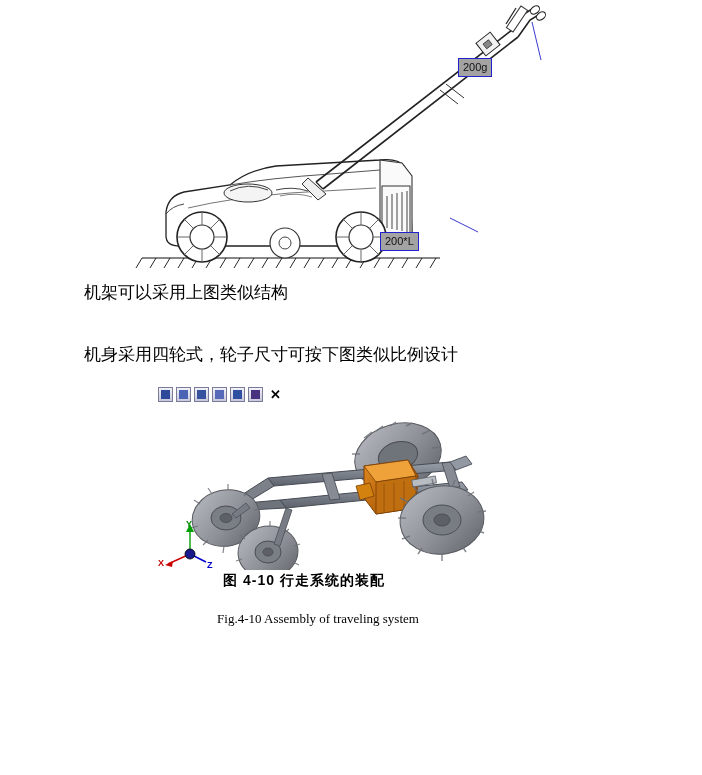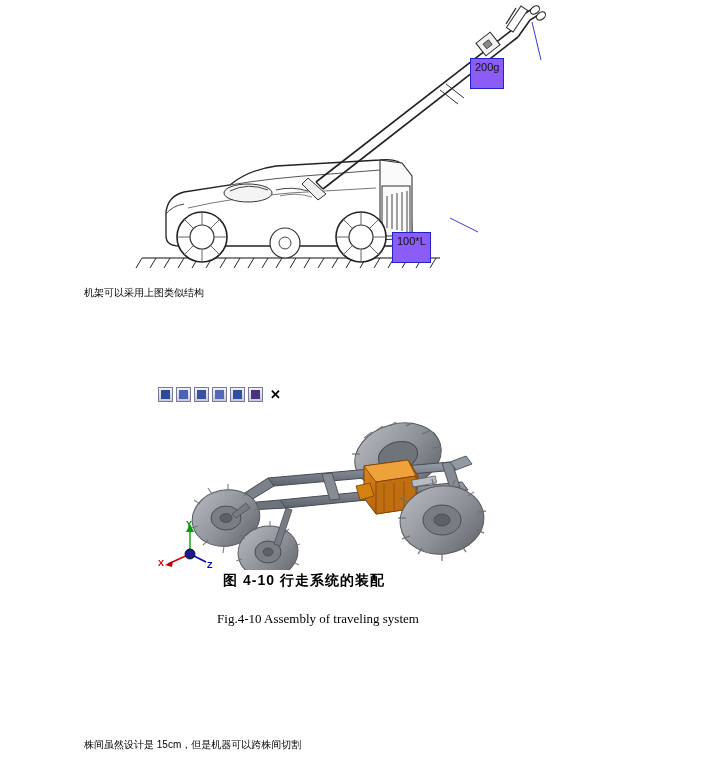--- a/index.html
+++ b/index.html
@@ -32,33 +32,32 @@
   }
   .fig-mower svg { display: block; }
 
   .callout {
     position: absolute;
     border: 1px solid #2222cc;
     color: #111111;
     font-family: "Liberation Sans", sans-serif;
     font-size: 11px;
     line-height: 14px;
-    padding: 1px 4px 14px 4px;
-    background: #8b5cf6;
+    padding: 1px 4px 2px 4px;
+    background: #a3a3a3;
     white-space: nowrap;
-    margin-left: 12px;
   }
   .callout-200g { left: 458px; top: 58px; }
   .callout-100l { left: 380px; top: 232px; }
 
   
   .para {
     position: absolute;
     font-family: "Liberation Sans", "DejaVu Sans", sans-serif;
-    font-size: 10px;
+    font-size: 17px;
     line-height: 20px;
     color: #000000;
     white-space: nowrap;
     text-align: right;
   }
   .p1 { left: 84px; top: 283px; }
   .p2 { left: 84px; top: 345px; }
   .p3 { left: 84px; top: 660px; }
   .p4 { left: 84px; top: 735px; }
   .cad-toolbar {
@@ -247,24 +246,25 @@
       <ellipse cx="455" cy="10" rx="5" ry="3.5" transform="rotate(-38 455 10)" fill="#ffffff" stroke="#222" stroke-width="1"></ellipse>
       <ellipse cx="461" cy="16" rx="5" ry="3.5" transform="rotate(-38 461 16)" fill="#ffffff" stroke="#222" stroke-width="1"></ellipse>
 
       <line x1="461" y1="60" x2="452" y2="22" stroke="#2222cc" stroke-width="0.9"></line>
 
       <line x1="398" y1="232" x2="370" y2="218" stroke="#2222cc" stroke-width="0.9"></line>
     </svg>
   </div>
 
   <div class="callout callout-200g">200g</div>
-  <div class="callout callout-100l">100*L</div>
+  <div class="callout callout-100l">200*L</div>
 
   <div class="para p1">机架可以采用上图类似结构</div>
 
+  <div class="para p2">机身采用四轮式，轮子尺寸可按下图类似比例设计</div>
 
   <div class="cad-toolbar">
     <div class="tb-btn b1">
         <span class="glyph"></span>
       </div>
     <div class="tb-btn b2">
         <span class="glyph"></span>
       </div>
     <div class="tb-btn b3">
         <span class="glyph"></span>
@@ -407,15 +407,14 @@
     </svg>
   </div>
   <div class="axis-label" style="left:158px; top:558px; color:#cc0000;">X</div>
   <div class="axis-label" style="left:186px; top:519px; color:#008800;">Y</div>
   <div class="axis-label" style="left:207px; top:560px; color:#0000cc;">Z</div>
 
   <div class="caption-cn">图 4-10 行走系统的装配</div>
   <div class="caption-en">Fig.4-10 Assembly of traveling system</div>
 
 
-  <div class="para p4">株间虽然设计是 15cm，但是机器可以跨株间切割</div>
 
 </div>
 
 </body></html>

